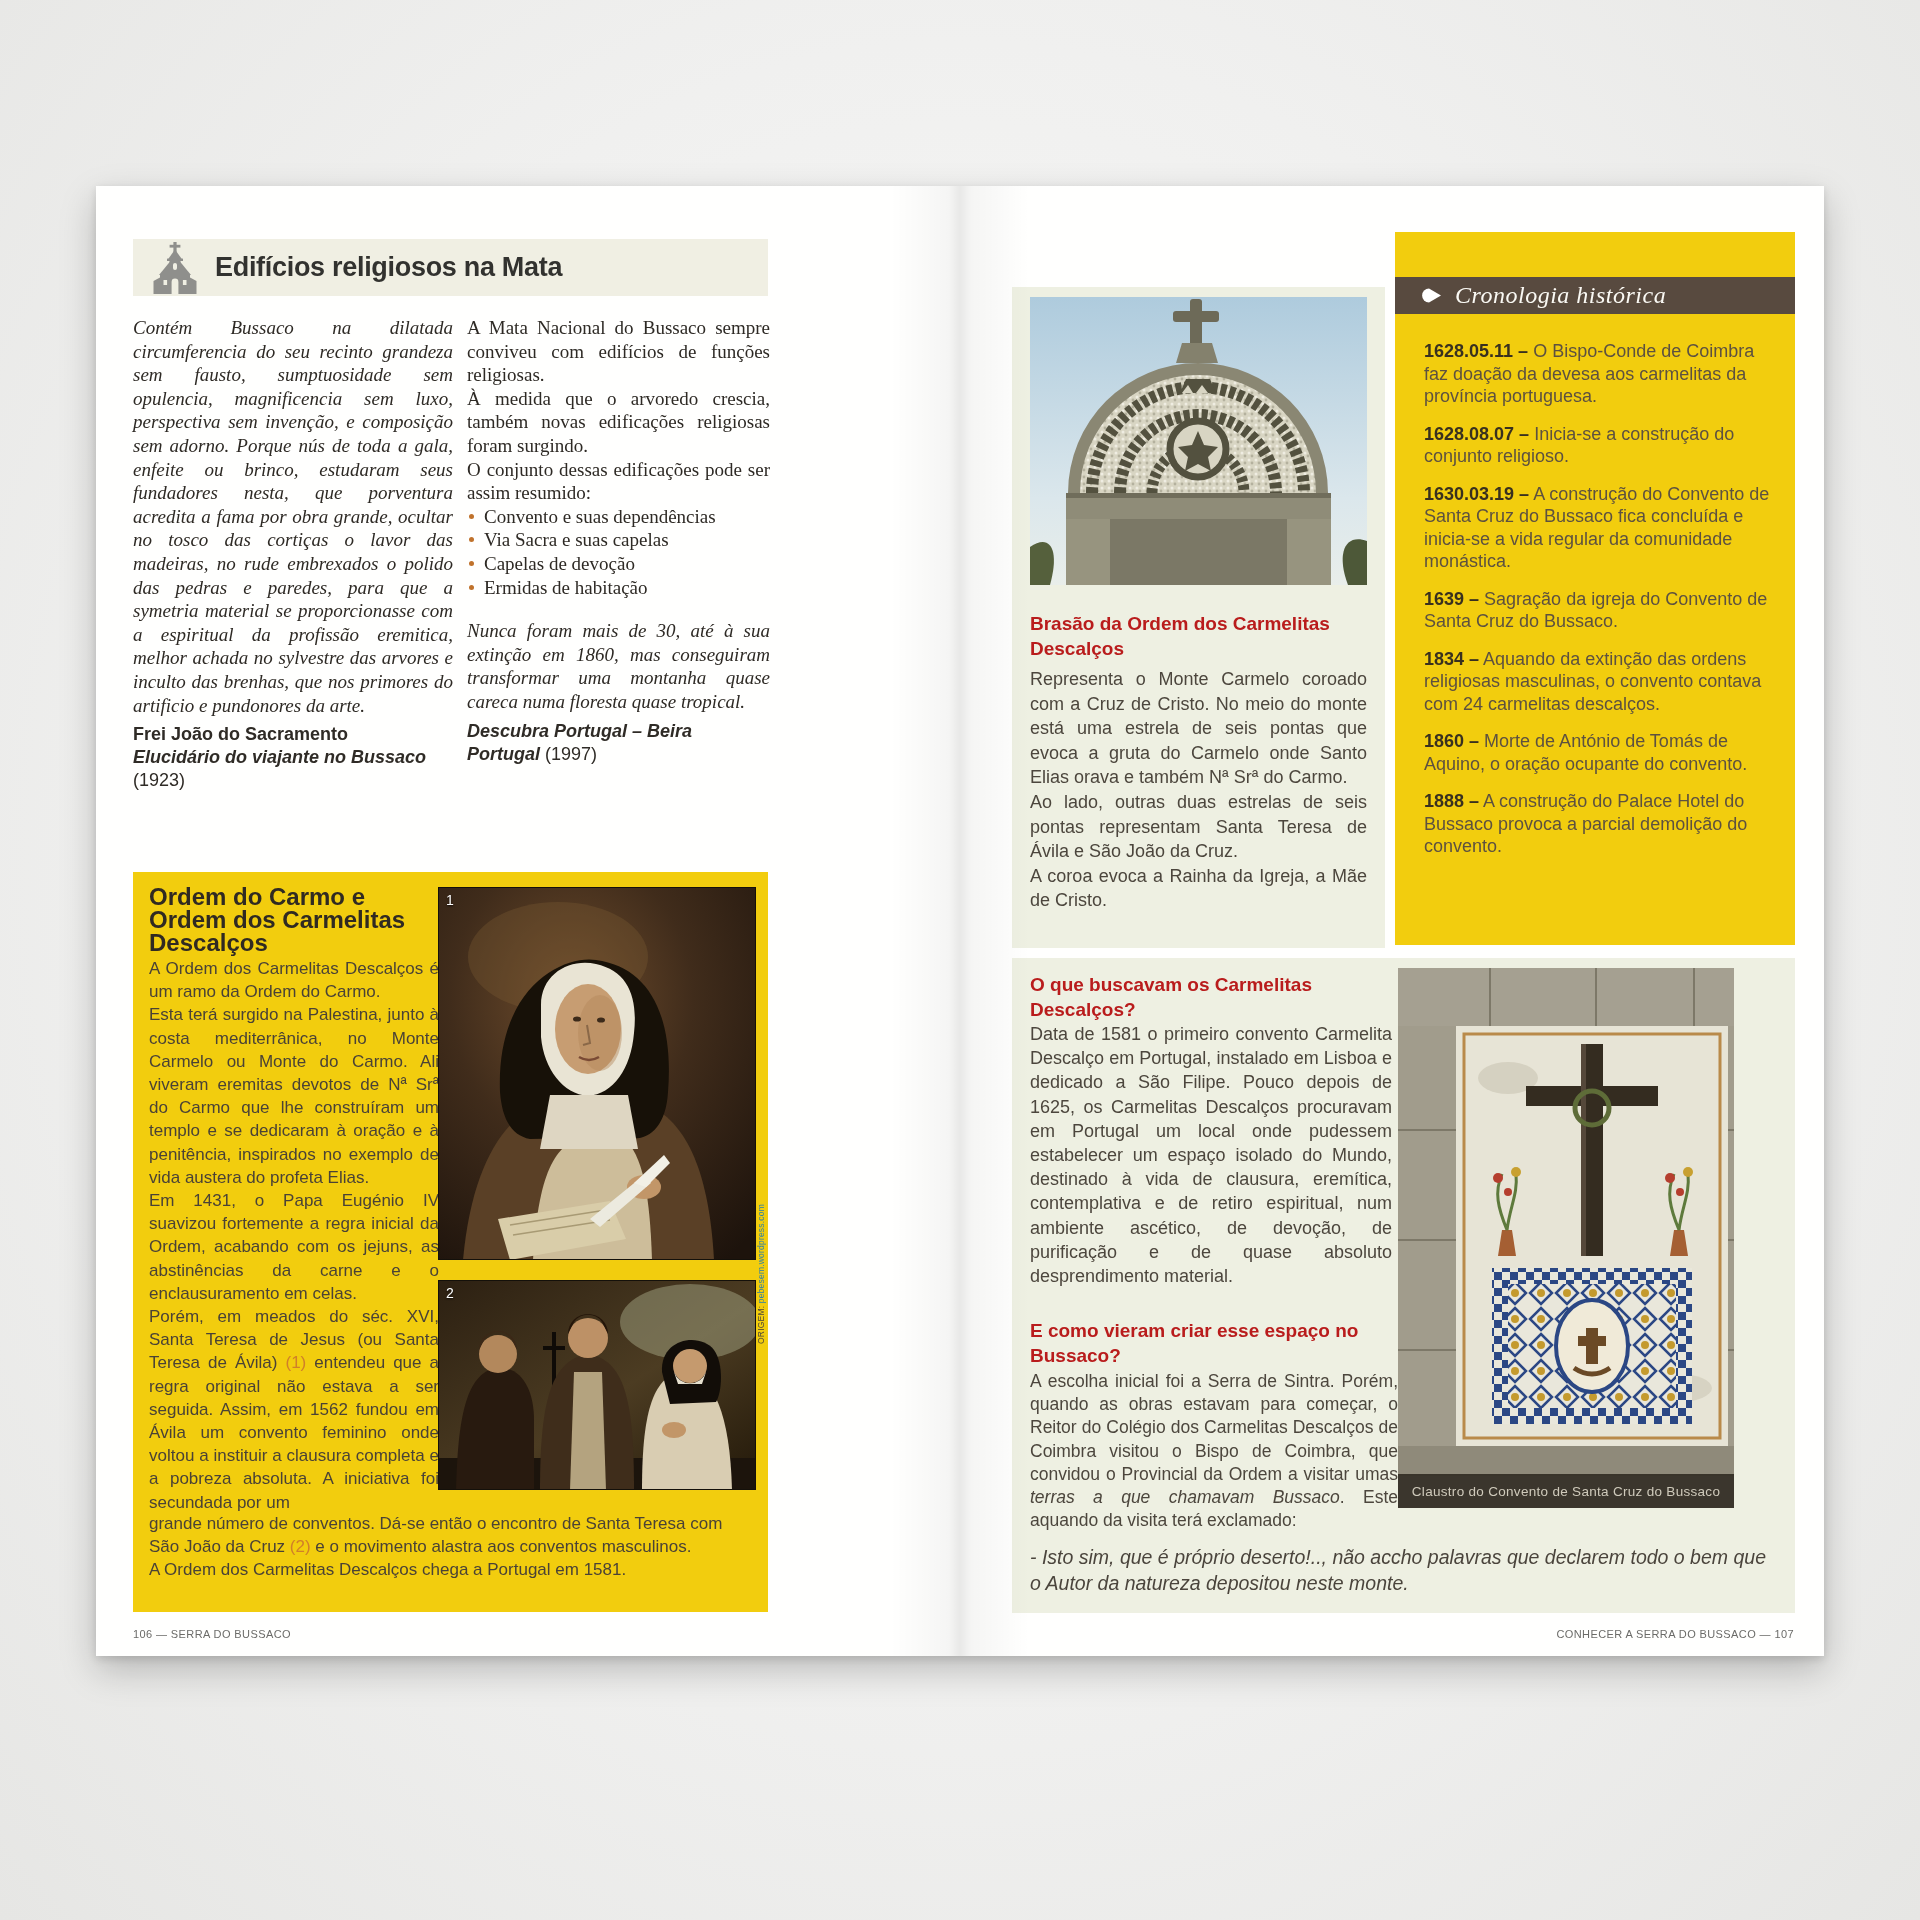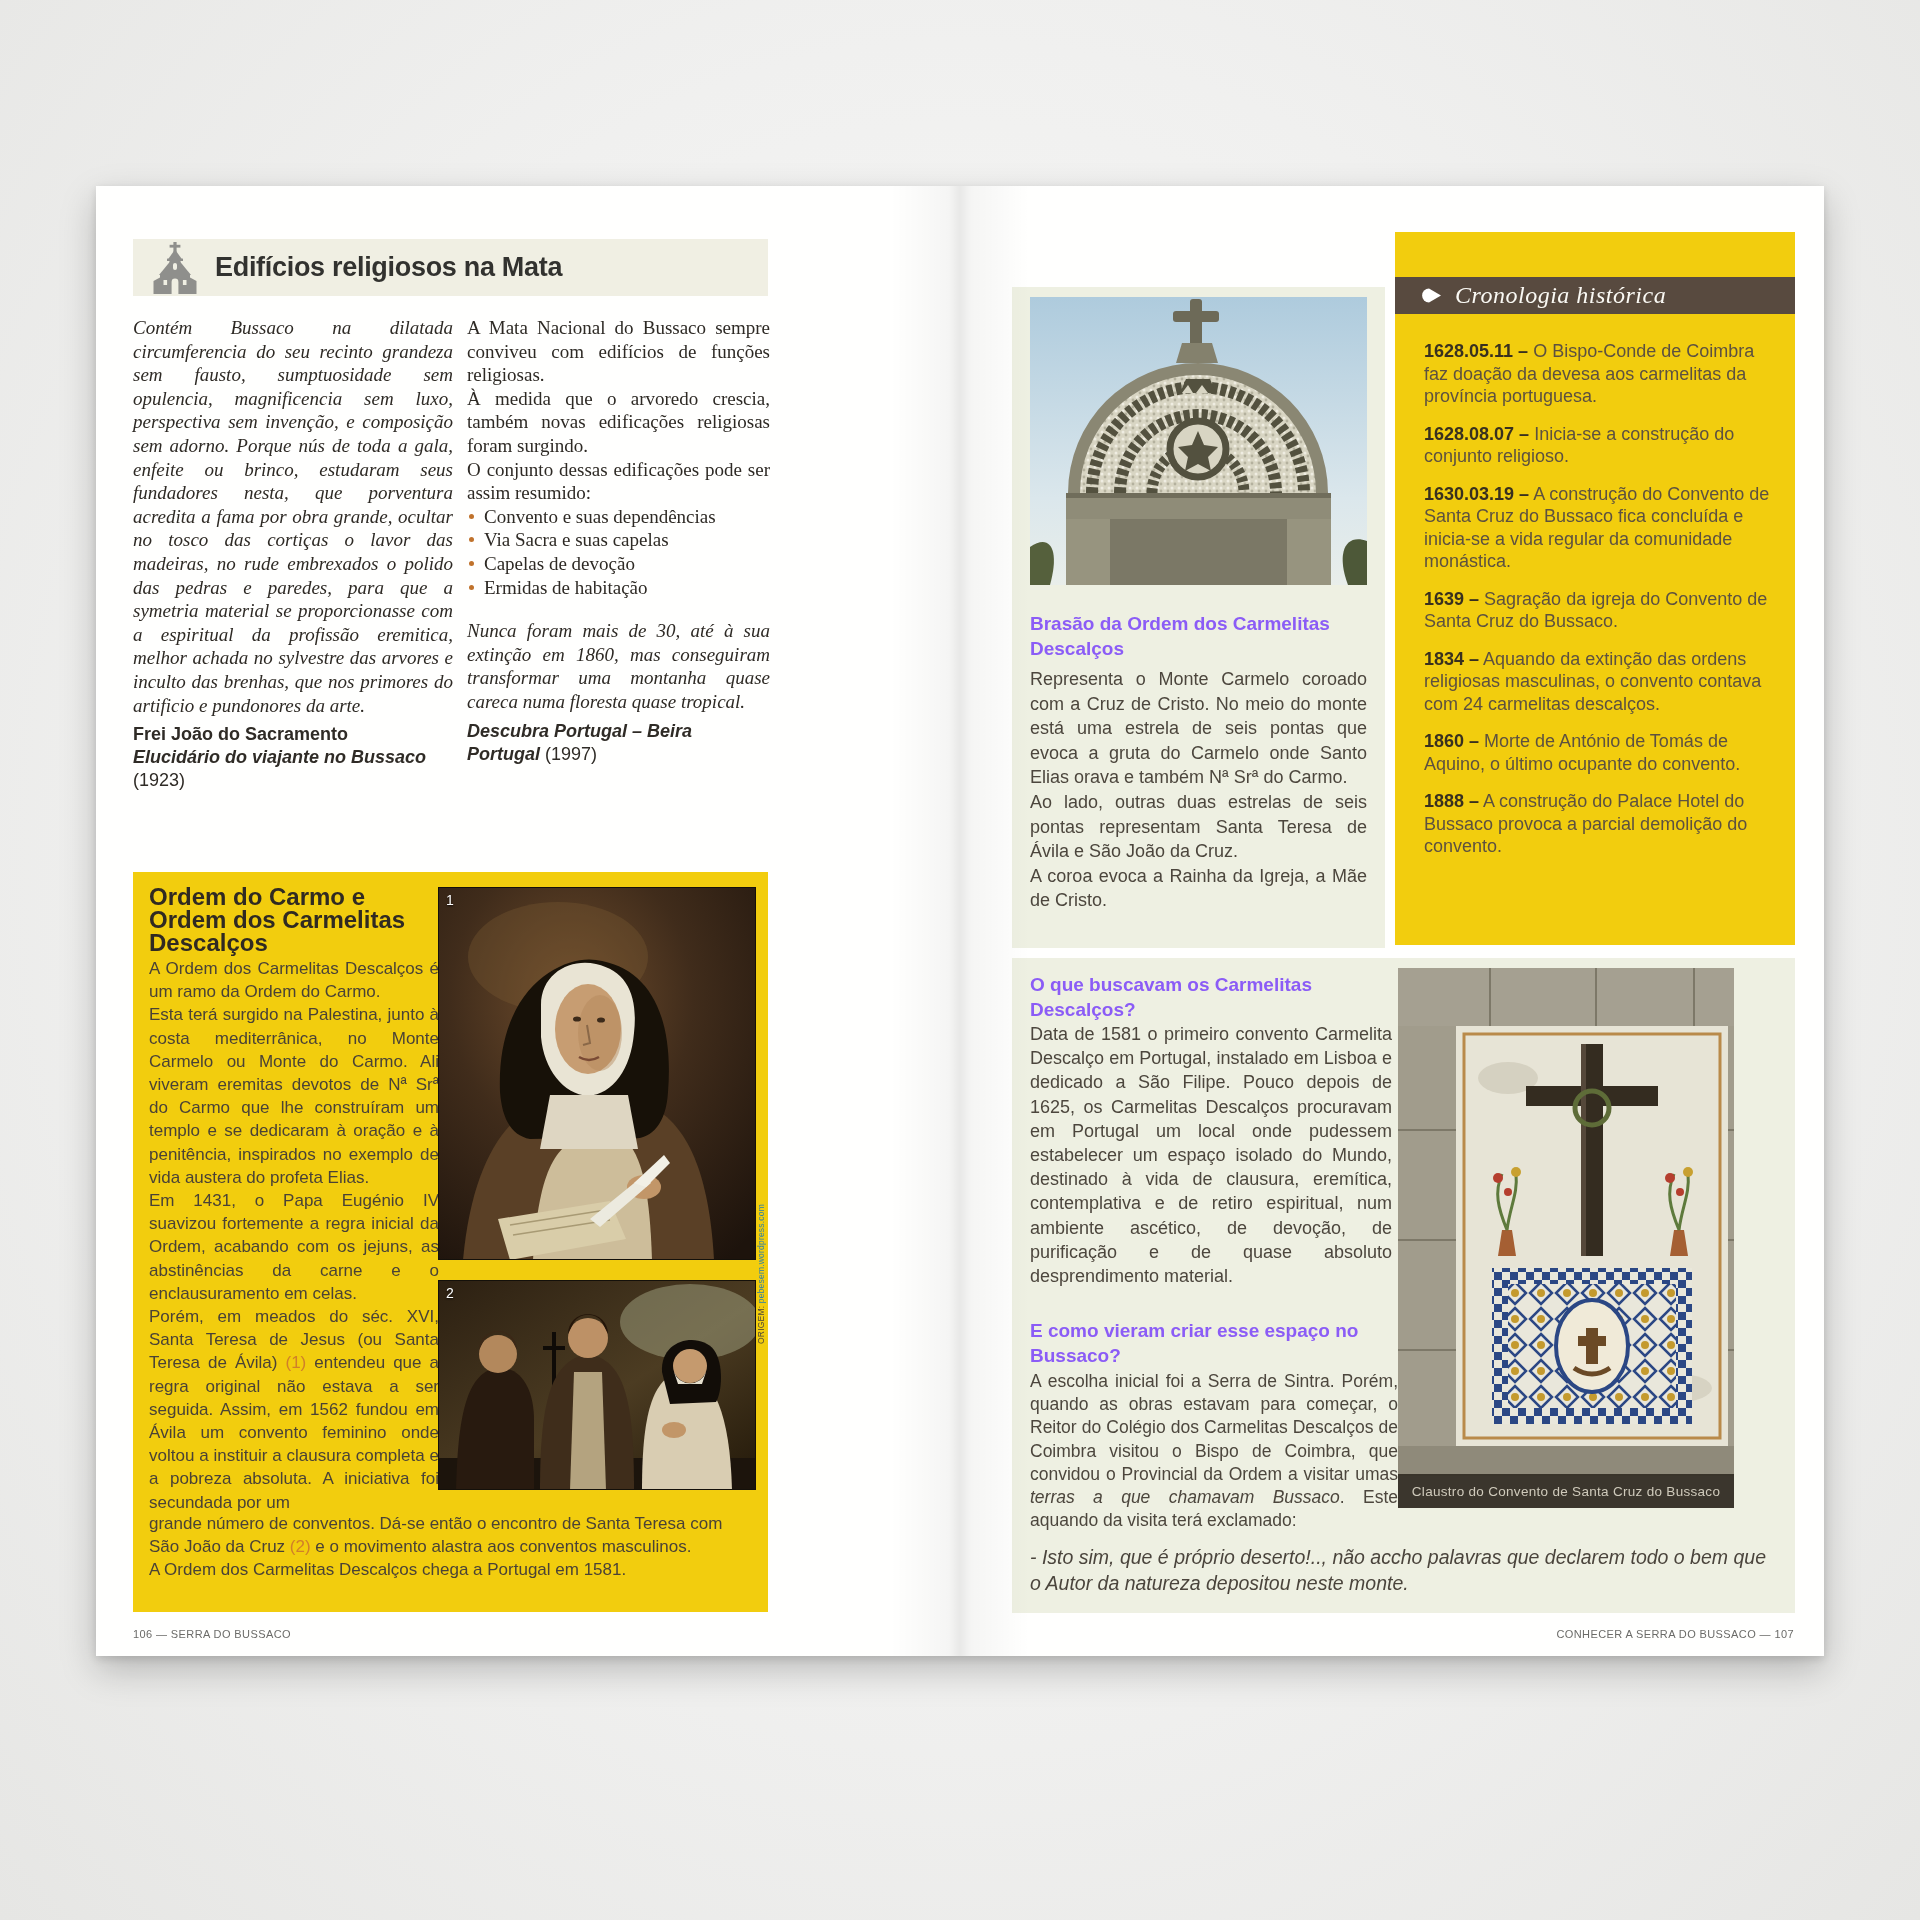--- a/index.html
+++ b/index.html
@@ -62,21 +62,21 @@
   }
   .credit .clink{color:#2d7fa8;}
   .ybottom{position:absolute;left:16px;top:640px;width:602px;font-size:17px;line-height:23.2px;color:#4a4236;}
   .foot{position:absolute;top:1442px;font-size:11px;color:#6b6b68;letter-spacing:.4px;}
   .footL{left:37px;}
   .footR{right:30px;}
   
   .panel{background:#eef0e2;}
   .brasao{position:absolute;left:916px;top:101px;width:373px;height:661px;}
   .bphoto{position:absolute;left:18px;top:10px;width:337px;height:288px;overflow:hidden;}
-  .rhead{font-weight:bold;font-size:19px;line-height:25px;color:#8b5cf6;margin:0;}
+  .rhead{font-weight:bold;font-size:19px;line-height:25px;color:#b91c1c;margin:0;}
   .bhead{position:absolute;left:18px;top:324px;width:330px;}
   .bbody{position:absolute;left:18px;top:380px;width:337px;font-size:18px;line-height:24.6px;color:#4c463d;text-align:justify;}
   .rp{margin:0;}
   .crono{position:absolute;left:1299px;top:46px;width:400px;height:713px;background:#f2cd0e;}
   .cbar{position:absolute;left:0;top:45px;width:100%;height:37px;background:#584a3f;display:flex;align-items:center;}
   .cbar .cbullet{margin-left:26px;flex:0 0 auto;display:block;}
   .ctitle{
     margin-left:13px;font-family:"Liberation Serif", serif;font-style:italic;
     font-size:24px;color:#faf9f4;letter-spacing:.5px;
   }
@@ -283,21 +283,21 @@
         <path d="M8 1.6 A6.9 6.9 0 0 0 8 15.4 L20 8.5 Z" fill="#ffffff"></path>
       </svg>
       <span class="ctitle">Cronologia histórica</span>
     </div>
     <div class="centries">
       <div class="centry"><span class="cdate">1628.05.11 –</span> <span>O Bispo-Conde de Coimbra faz doação da devesa aos carmelitas da província portuguesa.</span></div>
       <div class="centry"><span class="cdate">1628.08.07 –</span> <span>Inicia-se a construção do conjunto religioso.</span></div>
       <div class="centry"><span class="cdate">1630.03.19 –</span> <span>A construção do Convento de Santa Cruz do Bussaco fica concluída e inicia-se a vida regular da comunidade monástica.</span></div>
       <div class="centry"><span class="cdate">1639 –</span> <span>Sagração da igreja do Convento de Santa Cruz do Bussaco.</span></div>
       <div class="centry"><span class="cdate">1834 –</span> <span>Aquando da extinção das ordens religiosas masculinas, o convento contava com 24 carmelitas descalços.</span></div>
-      <div class="centry"><span class="cdate">1860 –</span> <span>Morte de António de Tomás de Aquino, o último ocupante do convento.</span></div>
+      <div class="centry"><span class="cdate">1860 –</span> <span>Morte de António de Tomás de Aquino, o oração ocupante do convento.</span></div>
       <div class="centry"><span class="cdate">1888 –</span> <span>A construção do Palace Hotel do Bussaco provoca a parcial demolição do convento.</span></div>
     </div>
   </div>
 
   <div class="busca panel">
     <h3 class="rhead btext-h1">O que buscavam os Carmelitas Descalços?</h3>
     <p class="rp btext-p1">Data de 1581 o primeiro convento Carmelita Descalço em Portugal, instalado em Lisboa e dedicado a São Filipe. Pouco depois de 1625, os Carmelitas Descalços procuravam em Portugal um local onde pudessem estabelecer um espaço isolado do Mundo, destinado à vida de clausura, eremítica, contemplativa e de retiro espiritual, num ambiente ascético, de devoção, de purificação e de quase absoluto desprendimento material.</p>
     <h3 class="rhead btext-h2">E como vieram criar esse espaço no Bussaco?</h3>
     <p class="rp btext-p2"><span>A escolha inicial foi a Serra de Sintra. Porém, quando as obras estavam para começar, o Reitor do Colégio dos Carmelitas Descalços de Coimbra visitou o Bispo de Coimbra, que convidou o Provincial da Ordem a visitar umas </span><em>terras a que chamavam Bussaco</em><span>. Este aquando da visita terá exclamado:</span></p>
     <p class="bquote">- Isto sim, que é próprio deserto!.., não accho palavras que declarem todo o bem que o Autor da natureza depositou neste monte.</p>

